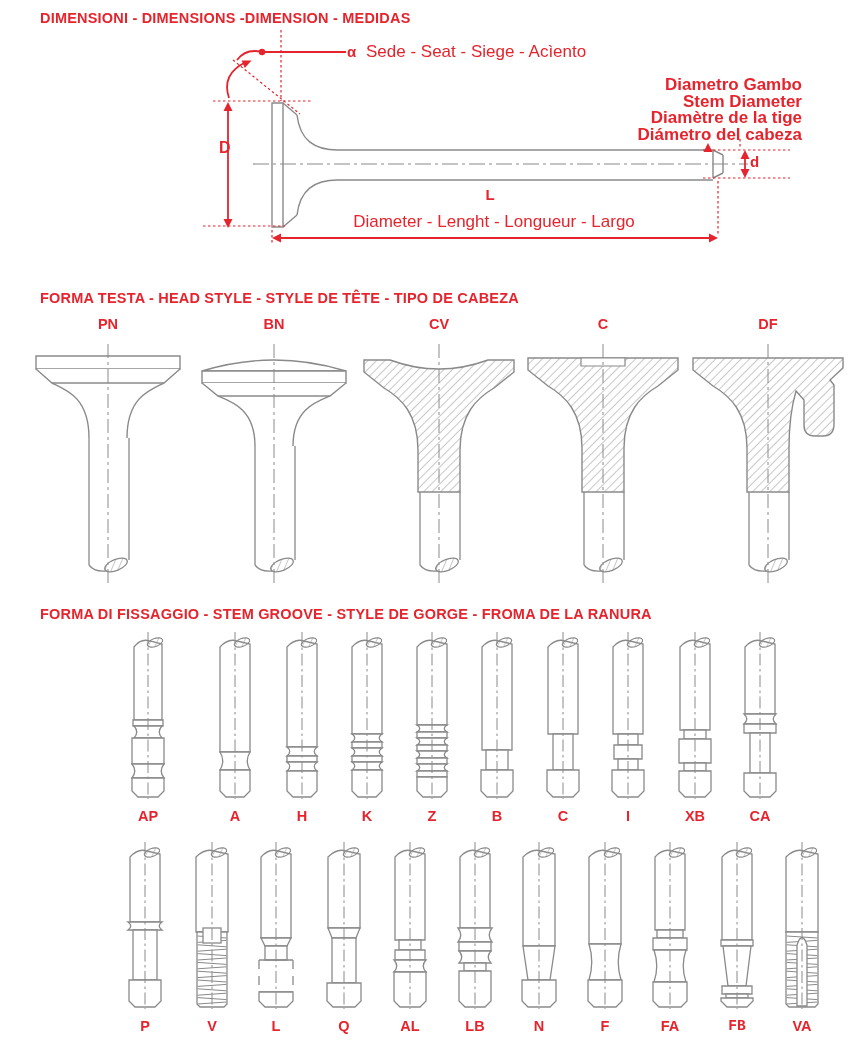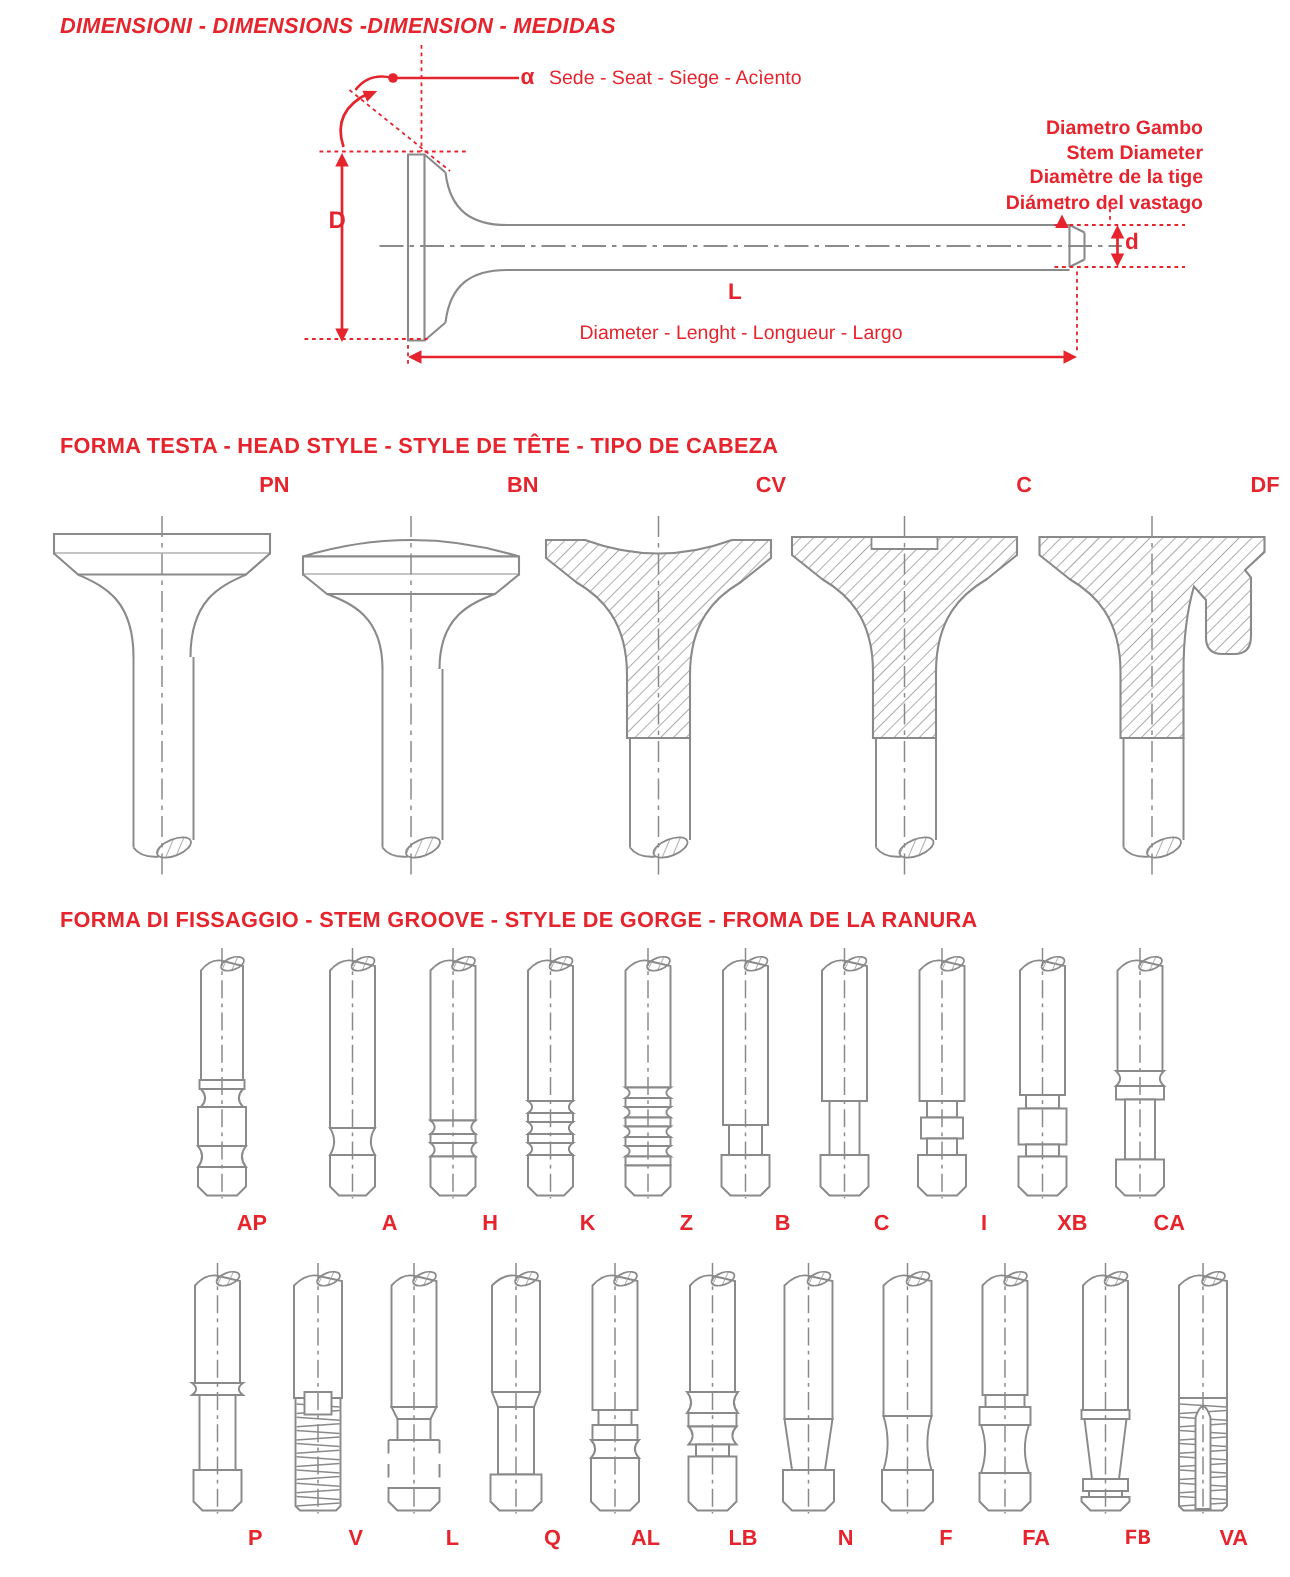--- a/index.html
+++ b/index.html
@@ -1,42 +1,42 @@
 <!DOCTYPE html>
 <html style="--red: #e5242d; --gray: #8a8a8a;"><head>
 <meta charset="utf-8">
 <style>
   :root{ --red:#e5242d; --gray:#8a8a8a; }
   html,body{margin:0;padding:0;background:#fff;}
   .page{position:relative;width:860px;height:1051px;background:#fff;overflow:hidden;
         font-family:"Liberation Sans",sans-serif;}
   .abs{position:absolute;}
   .sec-title{font-weight:bold;font-size:14.5px;color:var(--red);letter-spacing:.2px;white-space:nowrap;}
-  .red-txt{color:var(--red);font-size:13px;line-height:16.5px;white-space:nowrap;}
+  .red-txt{color:var(--red);font-size:17px;line-height:16.5px;white-space:nowrap;}
   .red-txt span{display:block;}
   .t-right{text-align:right;}
   .t-center{text-align:center;}
   .dim-sym{color:var(--red);font-weight:bold;font-size:16px;}
-  .fig-label{color:var(--red);font-weight:bold;font-size:14.5px;text-align:right;white-space:nowrap;}
+  .fig-label{color:var(--red);font-weight:bold;font-size:14.5px;text-align:center;white-space:nowrap;}
   svg{display:block;}
 </style>
 </head>
 <body>
 
 <svg width="0" height="0" style="position:absolute" aria-hidden="true">
   <defs>
     <pattern id="hatch" width="6" height="6" patternUnits="userSpaceOnUse" patternTransform="rotate(45)">
       <line x1="0" y1="0" x2="0" y2="6" stroke="#9a9a9a" stroke-width="1.1"></line>
     </pattern>
   </defs>
 </svg>
 
 <div class="page">
 
-  <div class="abs sec-title" style="left:40px;top:10px;font-style:italic;">DIMENSIONI - DIMENSIONS -DIMENSION - MEDIDAS</div>
+  <div class="abs sec-title" style="left:40px;top:10px;">DIMENSIONI - DIMENSIONS -DIMENSION - MEDIDAS</div>
 
   <svg class="abs" style="left:0;top:0" width="860" height="280">
 
     <g stroke="#8a8a8a" stroke-width="1.4" fill="none">
       <path d="M272,103 H283 V227 H272 Z" fill="#ffffff"></path>
       <path d="M283,103 L297,115 M283,227 L297,215"></path>
       <path d="M297,115 C300,140 314,150 338,150 H713 M297,215 C300,190 314,180 338,180 H713"></path>
       <path d="M713,150 V178 M713,150 L723,155 M713,178 L723,173 M723,155 V173"></path>
       <path d="M253,164 H748" stroke-width="1.2" stroke-dasharray="16 4 3 4"></path>
     </g>
@@ -76,21 +76,21 @@
 
   <div class="abs dim-sym" style="left:347px;top:43px;font-size:15px;">α</div>
   <div class="abs red-txt" style="left:366px;top:44px;">Sede - Seat - Siege - Acìento</div>
 
   <div class="abs dim-sym" style="left:219px;top:139px;">D</div>
 
   <div class="abs red-txt t-right" style="left:600px;top:77px;width:202px;font-weight:bold;">
     <span>Diametro Gambo</span>
     <span>Stem Diameter</span>
     <span>Diamètre de la tige</span>
-    <span>Diámetro del vastago</span>
+    <span>Diámetro del cabeza</span>
   </div>
   <div class="abs dim-sym" style="left:750px;top:153px;font-size:15px;">d</div>
 
   <div class="abs dim-sym t-center" style="left:480px;top:186px;width:20px;font-size:15px;">L</div>
   <div class="abs red-txt t-center" style="left:320px;top:214px;width:348px;">Diameter - Lenght - Longueur - Largo</div>
 
   <div class="abs sec-title" style="left:40px;top:290px;">FORMA TESTA - HEAD STYLE - STYLE DE TÊTE - TIPO DE CABEZA</div>
   <div id="head-figs"></div>
 
   <div class="abs sec-title" style="left:40px;top:606px;">FORMA DI FISSAGGIO - STEM GROOVE - STYLE DE GORGE - FROMA DE LA RANURA</div>

